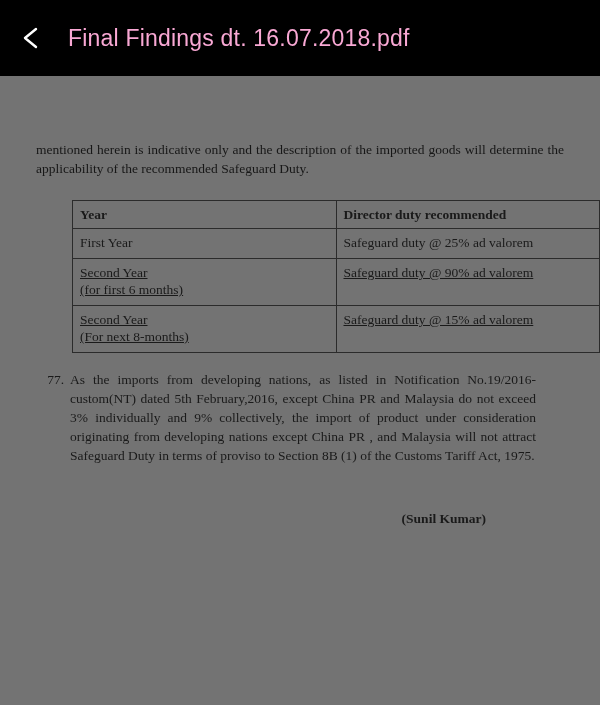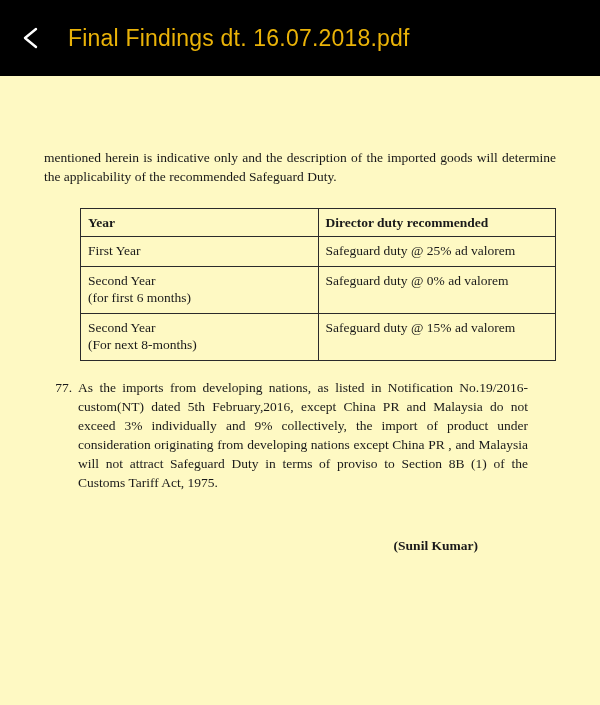--- a/index.html
+++ b/index.html
@@ -32,77 +32,77 @@
     width: 44px;
     height: 44px;
     display: flex;
     align-items: center;
     justify-content: center;
     flex: 0 0 auto;
     cursor: pointer;
   }
   .back-btn svg { display: block; }
   .topbar-title {
-    color: #eab308;
+    color: #f9a8d4;
     font-family: "Liberation Sans", sans-serif;
     font-size: 23px;
     font-weight: 400;
     letter-spacing: 0.2px;
     margin-left: 14px;
     white-space: nowrap;
     overflow: hidden;
     text-overflow: ellipsis;
   }
   
   .page {
     position: absolute;
     top: 76px;
     left: 0;
     width: 600px;
     height: 629px;
-    background: #fef9c3;
+    background: #737373;
     box-sizing: border-box;
-    padding: 16px;
+    padding: 8px;
   }
   .doc-body {
     padding: 56px 28px 0 28px;
     color: #1a1a1a;
   }
   .para-intro {
     font-size: 13.5px;
     line-height: 19px;
     text-align: justify;
     margin: 0 0 22px 0;
     color: #171717;
   }
   
   .tbl-wrap {
     margin: 0 0 0 36px;
-    width: 476px;
+    width: 528px;
   }
   table.duty {
     border-collapse: collapse;
     width: 100%;
     table-layout: fixed;
   }
   table.duty td, table.duty th {
     border: 1px solid #2b2b2b;
     padding: 5px 7px 7px 7px;
     vertical-align: top;
     font-size: 13.5px;
     line-height: 17px;
     text-align: left;
   }
   table.duty th {
     font-weight: bold;
     padding-bottom: 5px;
   }
   table.duty td.cell-year { width: 145px; }
   .sub-line { display: block; }
-  .row-tall td { height: 34px; }
+  .row-tall td { height: 34px; text-decoration: underline; }
   
   .numbered {
     display: flex;
     margin: 17px 28px 0 8px;
   }
   .num {
     flex: 0 0 auto;
     width: 26px;
     font-size: 13.5px;
     line-height: 19px;
@@ -168,21 +168,21 @@
               <td class="cell-year">
                 <span class="sub-line">First Year</span>
               </td>
               <td>Safeguard duty @ 25% ad valorem</td>
             </tr>
             <tr class="row-tall">
               <td class="cell-year">
                 <span class="sub-line">Second Year</span>
                 <span class="sub-line">(for first 6 months)</span>
               </td>
-              <td>Safeguard duty @ 0% ad valorem</td>
+              <td>Safeguard duty @ 90% ad valorem</td>
             </tr>
             <tr class="row-tall">
               <td class="cell-year">
                 <span class="sub-line">Second Year</span>
                 <span class="sub-line">(For next 8-months)</span>
               </td>
               <td>Safeguard duty @ 15% ad valorem</td>
             </tr>
           </tbody>
         </table>

